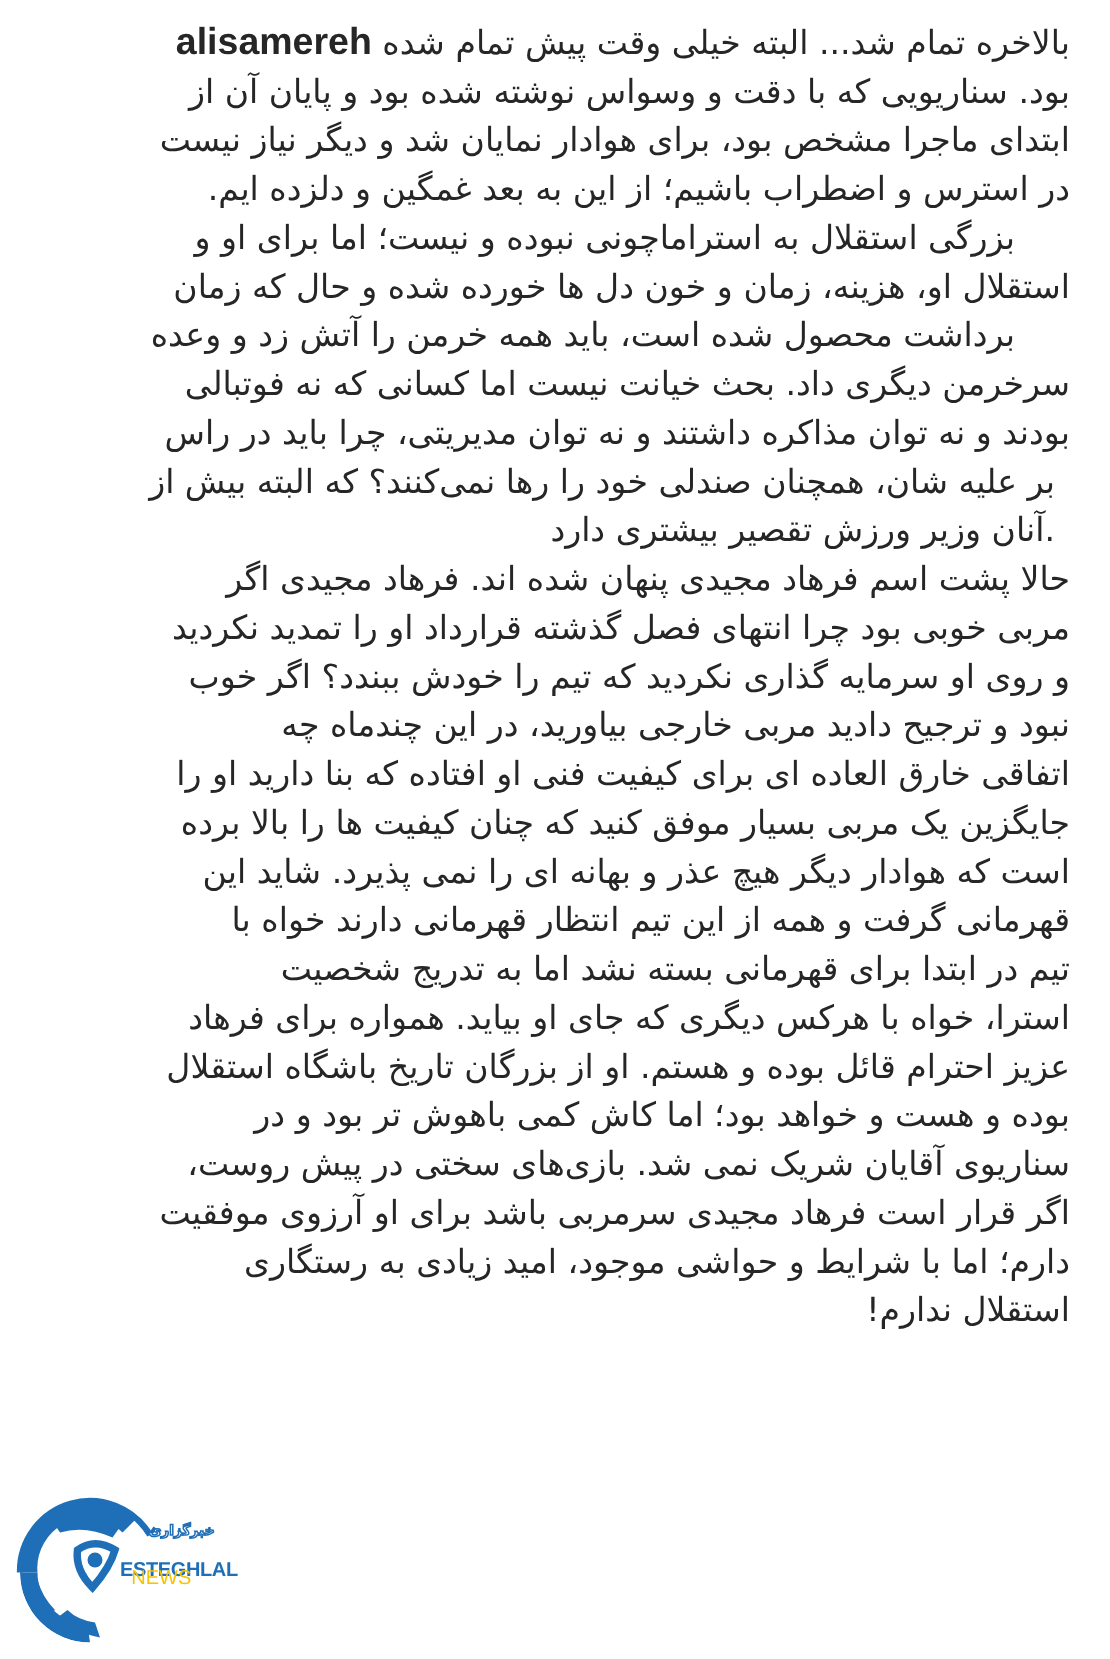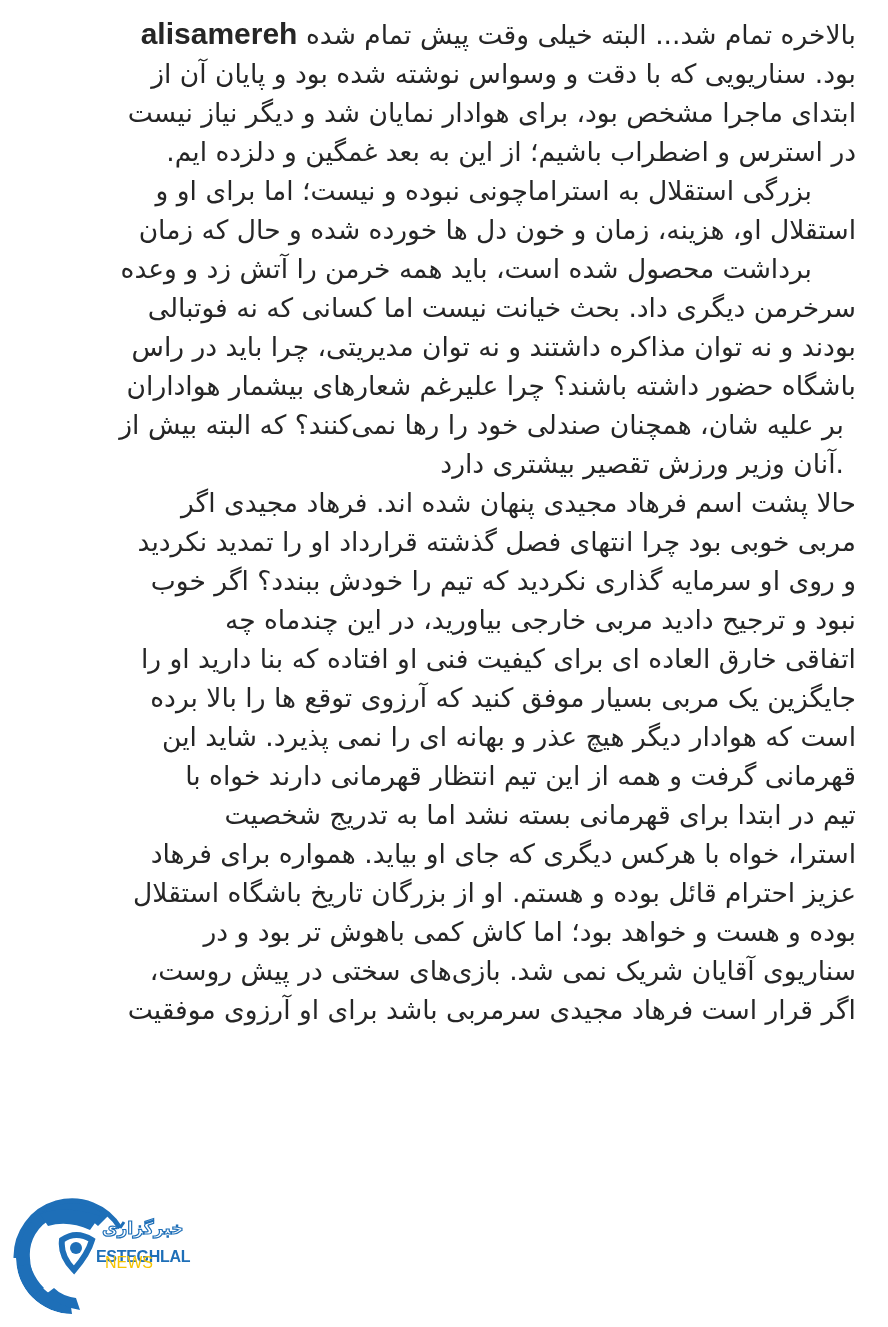--- a/index.html
+++ b/index.html
@@ -45,25 +45,25 @@
       width: 170px;
       height: 125px;
     }
     .logo svg {
       position: absolute;
       left: 0;
       top: 0;
     }
     .logo-fa {
       position: absolute;
-      left: 92px;
+      left: 109px;
       top: 22px;
       font-family: "DejaVu Sans", sans-serif;
       font-weight: bold;
-      font-size: 17px;
+      font-size: 11px;
       color: #ffffff;
       -webkit-text-stroke: 1.2px #1e6fb8;
       direction: rtl;
     }
     .logo-en {
       position: absolute;
       left: 86px;
       top: 52px;
       font-family: "Liberation Sans", sans-serif;
       font-weight: bold;
@@ -87,37 +87,38 @@
 <div class="caption">
   <span class="line"><span>بالاخره تمام شد... البته خیلی وقت پیش تمام شده</span> <span class="username">alisamereh</span></span>
   <span class="line">بود. سناریویی که با دقت و وسواس نوشته شده بود و پایان آن از</span>
   <span class="line">ابتدای ماجرا مشخص بود، برای هوادار نمایان شد و دیگر نیاز نیست</span>
   <span class="line">در استرس و اضطراب باشیم؛ از این به بعد غمگین و دلزده ایم.</span>
   <span class="line" style="padding-right:44px">بزرگی استقلال به استراماچونی نبوده و نیست؛ اما برای او و</span>
   <span class="line">استقلال او، هزینه، زمان و خون دل ها خورده شده و حال که زمان</span>
   <span class="line" style="padding-right:44px">برداشت محصول شده است، باید همه خرمن را آتش زد و وعده</span>
   <span class="line">سرخرمن دیگری داد. بحث خیانت نیست اما کسانی که نه فوتبالی</span>
   <span class="line">بودند و نه توان مذاکره داشتند و نه توان مدیریتی، چرا باید در راس</span>
-  <span class="line">باشگاه حضور داشته باشند؟ چرا علیرغم شعارهای بیشمار هواداران</span>
   <span class="line" style="padding-right:12px">بر علیه شان، همچنان صندلی خود را رها نمی‌کنند؟ که البته بیش از</span>
   <span class="line" style="padding-right:12px">.آنان وزیر ورزش تقصیر بیشتری دارد</span>
   <span class="line">حالا پشت اسم فرهاد مجیدی پنهان شده اند. فرهاد مجیدی اگر</span>
   <span class="line">مربی خوبی بود چرا انتهای فصل گذشته قرارداد او را تمدید نکردید</span>
   <span class="line">و روی او سرمایه گذاری نکردید که تیم را خودش ببندد؟ اگر خوب</span>
   <span class="line">نبود و ترجیح دادید مربی خارجی بیاورید، در این چندماه چه</span>
   <span class="line">اتفاقی خارق العاده ای برای کیفیت فنی او افتاده که بنا دارید او را</span>
-  <span class="line">جایگزین یک مربی بسیار موفق کنید که آرزوی توقع ها را بالا برده</span>
+  <span class="line">جایگزین یک مربی بسیار موفق کنید که چنان کیفیت ها را بالا برده</span>
   <span class="line">است که هوادار دیگر هیچ عذر و بهانه ای را نمی پذیرد. شاید این</span>
   <span class="line">قهرمانی گرفت و همه از این تیم انتظار قهرمانی دارند خواه با</span>
   <span class="line">تیم در ابتدا برای قهرمانی بسته نشد اما به تدریج شخصیت</span>
   <span class="line">استرا، خواه با هرکس دیگری که جای او بیاید. همواره برای فرهاد</span>
   <span class="line">عزیز احترام قائل بوده و هستم. او از بزرگان تاریخ باشگاه استقلال</span>
   <span class="line">بوده و هست و خواهد بود؛ اما کاش کمی باهوش تر بود و در</span>
   <span class="line">سناریوی آقایان شریک نمی شد. بازی‌های سختی در پیش روست،</span>
   <span class="line">اگر قرار است فرهاد مجیدی سرمربی باشد برای او آرزوی موفقیت</span>
+  <span class="line">دارم؛ اما با شرایط و حواشی موجود، امید زیادی به رستگاری</span>
+  <span class="line">استقلال ندارم!</span>
 </div>
 
 <div class="logo">
   <svg width="120" height="125" viewBox="0 0 120 125">
     <defs>
       <clipPath id="ballclip">
         <circle cx="62" cy="62" r="56"></circle>
       </clipPath>
     </defs>
     <g clip-path="url(#ballclip)">

